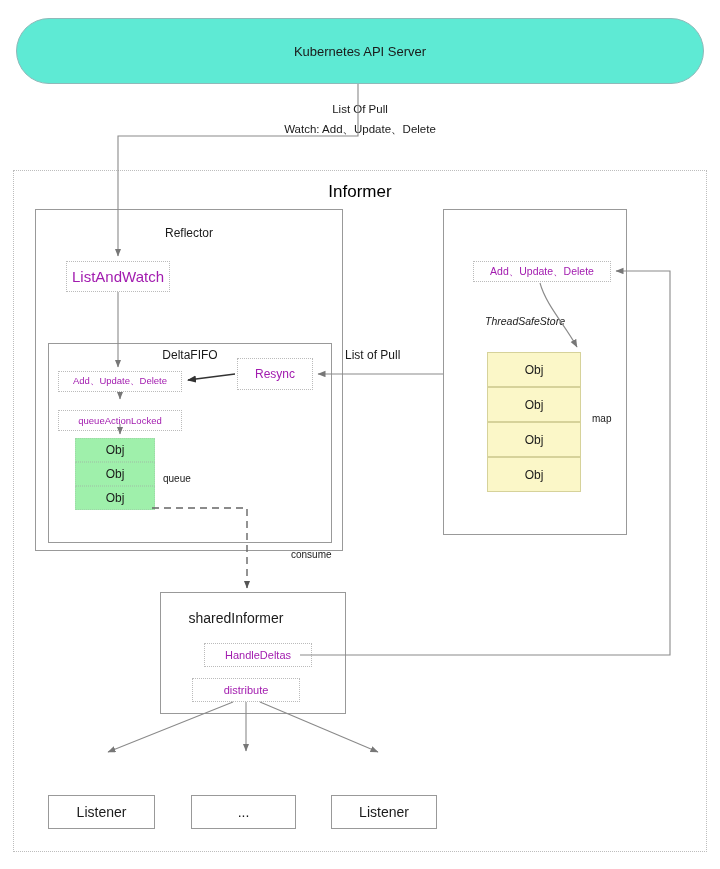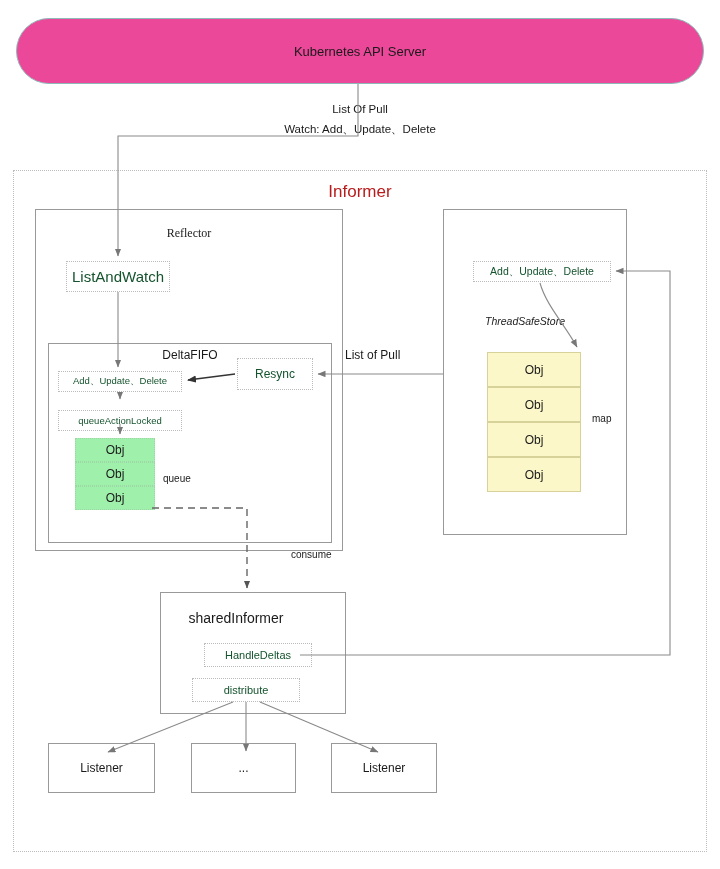--- a/index.html
+++ b/index.html
@@ -16,52 +16,51 @@
     width: 720px;
     height: 869px;
     overflow: hidden;
     background: #ffffff;
   }
   .abs { position: absolute; box-sizing: border-box; }
 
   
   #apiserver {
     left: 16px; top: 18px; width: 688px; height: 66px;
-    background: #ec4899;
+    background: #5eead4;
     border: 1px solid #8fb9b9;
     border-radius: 33px;
     display: flex; align-items: center; justify-content: center;
     font-size: 13px;
     color: #1a1a1a;
   }
 
   
   .dotted-box {
     border: 1px dotted #b8b8b8;
     background: transparent;
   }
   #informer-box {
     left: 13px; top: 170px; width: 694px; height: 682px;
     border: 1px dotted #bdbdbd;
   }
   #informer-title {
     left: 0; top: 182px; width: 720px; text-align: center;
-    font-size: 17px; color: #b91c1c;
+    font-size: 17px; color: #000000;
   }
 
   
   .solid-box {
     border: 1px solid #999999;
     background: #ffffff;
   }
   #reflector-box { left: 35px; top: 209px; width: 308px; height: 342px; }
   #reflector-title {
     left: 35px; top: 226px; width: 308px; text-align: center;
     font-size: 12px;
-    font-family: Liberation Serif, serif;
   }
   #deltafifo-box { left: 48px; top: 343px; width: 284px; height: 200px; }
   #deltafifo-title {
     left: 48px; top: 348px; width: 284px; text-align: center;
     font-size: 12px;
   }
   #indexer-box { left: 443px; top: 209px; width: 184px; height: 326px; }
   #indexer-title {
     left: 443px; top: 227px; width: 184px; text-align: center;
     font-size: 14px;
@@ -71,21 +70,21 @@
     left: 160px; top: 610px; width: 152px; text-align: center;
     font-size: 14px;
   }
 
   
   .node-dotted {
     border: 1px dotted #bbbbbb;
     background: #ffffff;
     display: flex; align-items: center; justify-content: center;
     font-size: 11px;
-    color: #14532d;
+    color: #a21caf;
     white-space: nowrap;
     text-align: right;
   }
   #listandwatch { left: 66px; top: 261px; width: 104px; height: 31px; font-size: 15px; }
   #fifo-aud { left: 58px; top: 371px; width: 124px; height: 21px; font-size: 9.5px; }
   #queueactionlocked { left: 58px; top: 403px; width: 124px; height: 21px; font-size: 9.5px; margin-top: 7px; }
   #resync { left: 237px; top: 358px; width: 76px; height: 32px; font-size: 12px; }
   #idx-aud { left: 473px; top: 261px; width: 138px; height: 21px; font-size: 10.5px; }
   #handledeltas { left: 204px; top: 643px; width: 108px; height: 24px; font-size: 11px; }
   #distribute { left: 192px; top: 678px; width: 108px; height: 24px; font-size: 11px; }
@@ -118,22 +117,22 @@
   #m2 { left: 487px; top: 422px; width: 94px; height: 35px; }
   #m3 { left: 487px; top: 457px; width: 94px; height: 35px; }
   #map-label { left: 592px; top: 413px; font-size: 10px; }
   #threadsafestore { left: 485px; top: 315px; font-size: 10.5px; font-style: italic; }
 
   
   .listener {
     border: 1px solid #999999;
     background: #ffffff;
     display: flex; align-items: center; justify-content: center;
-    font-size: 12px;
-    top: 743px; height: 50px;
+    font-size: 14px;
+    top: 795px; height: 34px;
   }
   #listener-0 { left: 48px; width: 107px; }
   #listener-1 { left: 191px; width: 105px; }
   #listener-2 { left: 331px; width: 106px; }
 
   
   .edge-label {
     font-size: 11.5px;
     color: #1a1a1a;
     white-space: nowrap;

